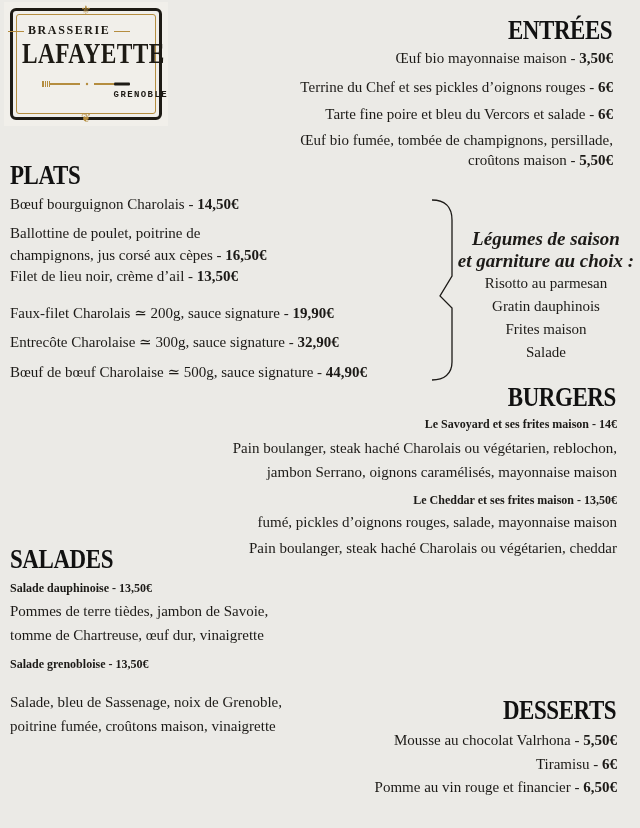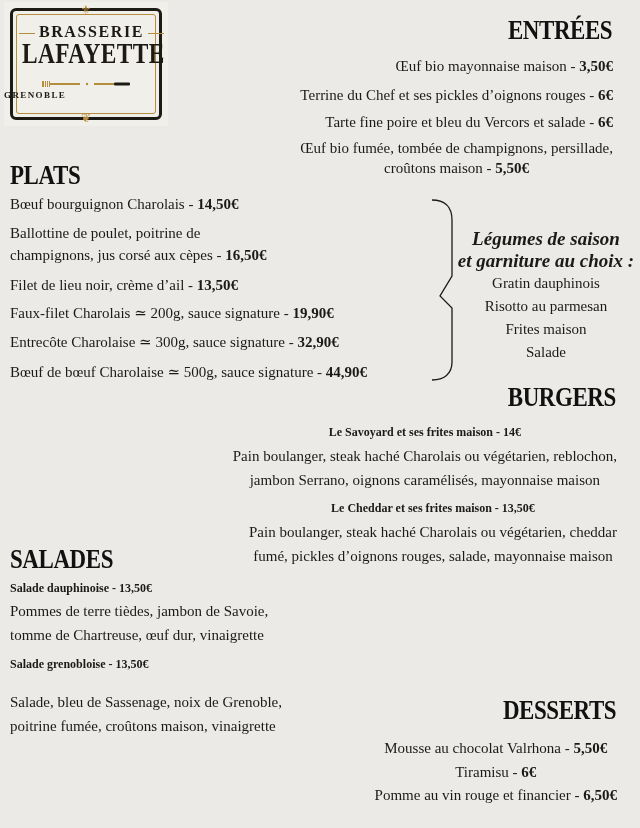--- a/index.html
+++ b/index.html
@@ -5,21 +5,21 @@
   html, body { margin: 0; padding: 0; }
   body {
     width: 640px; height: 828px; overflow: hidden;
     background: #ebeae6;
     font-family: "Liberation Serif", "DejaVu Serif", serif;
     color: #1c1a17;
     position: relative;
   }
   .abs { position: absolute; }
   .line { font-size: 15px; line-height: 20px; white-space: nowrap; }
-  .right { text-align: center; margin-top: 8px; }
+  .right { text-align: right; }
   .center { text-align: center; }
   .price { font-weight: bold; }
   .heading {
     font-family: "Liberation Serif", "DejaVu Serif", serif;
     font-weight: bold;
     font-size: 28px;
     line-height: 30px;
     letter-spacing: -0.5px;
     transform: scaleX(0.82);
     color: #111;
@@ -39,39 +39,39 @@
     border: 3px solid #1d1a14;
     border-radius: 6px;
   }
   #logo .frame-inner {
     position: absolute; left: 12px; top: 12px; right: 12px; bottom: 12px;
     border: 1.5px solid #b58d3f;
     border-radius: 3px;
   }
   #logo .brasserie {
     position: absolute; left: 0; right: 0; top: 21px;
-    text-align: right; font-family: "Liberation Serif", serif;
-    font-size: 16px; letter-spacing: 1.6px; color: #1d1a14; font-weight: bold;
+    text-align: left; font-family: "Liberation Serif", serif;
+    font-size: 12px; letter-spacing: 1.6px; color: #1d1a14; font-weight: bold;
   }
   #logo .brasserie:before, #logo .brasserie:after {
     content: ""; display: inline-block; width: 16px; height: 1px;
     background: #b58d3f; vertical-align: middle; margin: 0 4px;
   }
   #logo .name {
     position: absolute; left: 0; right: 0; top: 34px;
     text-align: center; font-family: "Liberation Serif", serif;
     font-size: 30px; font-weight: bold; color: #1d1a14;
     transform: scaleX(0.78); letter-spacing: 0.5px; line-height: 34px;
   }
   #logo .cutlery {
     position: absolute; left: 38px; top: 78px; width: 90px; height: 8px;
   }
   #logo .city {
     position: absolute; left: 0; right: 0; top: 88px;
-    text-align: left; font-family: Liberation Serif, serif;
+    text-align: right; font-family: Liberation Mono, monospace;
     font-size: 9px; letter-spacing: 1.4px; color: #1d1a14; font-weight: bold;
   }
   #logo .fleur {
     position: absolute; left: 74px; width: 16px; height: 10px;
     color: #b58d3f; font-size: 12px; line-height: 10px; text-align: center;
   }
 
   #brace { left: 430px; top: 198px; width: 26px; height: 184px; }
 </style>
 </head>
@@ -115,56 +115,56 @@
 </div>
 
 <div class="abs heading l" style="left:10px; top:160px;">PLATS</div>
 <div class="abs line" style="left:10px; top:194px;">
   <span>Bœuf bourguignon Charolais - </span><span class="price">14,50€</span>
 </div>
 <div class="abs line" style="left:10px; top:222px; line-height:22px;">
   <div>Ballottine de poulet, poitrine de</div>
   <div><span>champignons, jus corsé aux cèpes - </span><span class="price">16,50€</span></div>
 </div>
-<div class="abs line" style="left:10px; top:275px;text-align:right;">
+<div class="abs line" style="left:10px; top:266px;text-align:right;">
   <span>Filet de lieu noir, crème d’ail - </span><span class="price">13,50€</span>
 </div>
 <div class="abs line" style="left:10px; top:303px;">
   <span>Faux-filet Charolais ≃ 200g, sauce signature - </span><span class="price">19,90€</span>
 </div>
 <div class="abs line" style="left:10px; top:332px;">
   <span>Entrecôte Charolaise ≃ 300g, sauce signature - </span><span class="price">32,90€</span>
 </div>
 <div class="abs line" style="left:10px; top:362px;">
   <span>Bœuf de bœuf Charolaise ≃ 500g, sauce signature - </span><span class="price">44,90€</span>
 </div>
 
 <svg id="brace" class="abs" viewBox="0 0 26 184">
   <path d="M2 2 C 14 2, 22 8, 22 22 L 22 78 L 10 98 L 22 110 L 22 164 C 22 176, 14 182, 2 182" fill="none" stroke="#1c1a17" stroke-width="1.3"></path>
 </svg>
 
 <div class="abs center" style="left:456px; top:228px; width:180px;">
   <div class="italic-bold">Légumes de saison</div>
   <div class="italic-bold">et garniture au choix :</div>
+  <div class="line" style="line-height:23px">Risotto au parmesan</div>
   <div class="line" style="line-height:23px">Gratin dauphinois</div>
-  <div class="line" style="line-height:23px">Risotto au parmesan</div>
   <div class="line" style="line-height:23px">Frites maison</div>
   <div class="line" style="line-height:23px">Salade</div>
 </div>
 
 <div class="abs heading r" style="right:24px; top:382px;">BURGERS</div>
 <div class="abs right" style="right:23px; top:414px;">
   <div class="bold-title">Le Savoyard et ses frites maison - 14€</div>
   <div class="line" style="line-height:24px;margin-top:2px">Pain boulanger, steak haché Charolais ou végétarien, reblochon,</div>
   <div class="line" style="line-height:24px">jambon Serrano, oignons caramélisés, mayonnaise maison</div>
 </div>
 <div class="abs right" style="right:23px; top:490px;">
   <div class="bold-title">Le Cheddar et ses frites maison - 13,50€</div>
+  <div class="line" style="line-height:24px">fumé, pickles d’oignons rouges, salade, mayonnaise maison</div>
   <div class="line" style="line-height:24px;margin-top:2px">Pain boulanger, steak haché Charolais ou végétarien, cheddar</div>
-  <div class="line" style="line-height:24px">fumé, pickles d’oignons rouges, salade, mayonnaise maison</div>
 </div>
 
 <div class="abs heading l" style="left:10px; top:544px;">SALADES</div>
 <div class="abs" style="left:10px; top:578px;">
   <div class="bold-title">Salade dauphinoise - 13,50€</div>
   <div class="line" style="line-height:24px;margin-top:1px">Pommes de terre tièdes, jambon de Savoie,</div>
   <div class="line" style="line-height:24px">tomme de Chartreuse, œuf dur, vinaigrette</div>
 </div>
 <div class="abs" style="left:10px; top:654px;">
   <div class="bold-title">Salade grenobloise - 13,50€</div>

